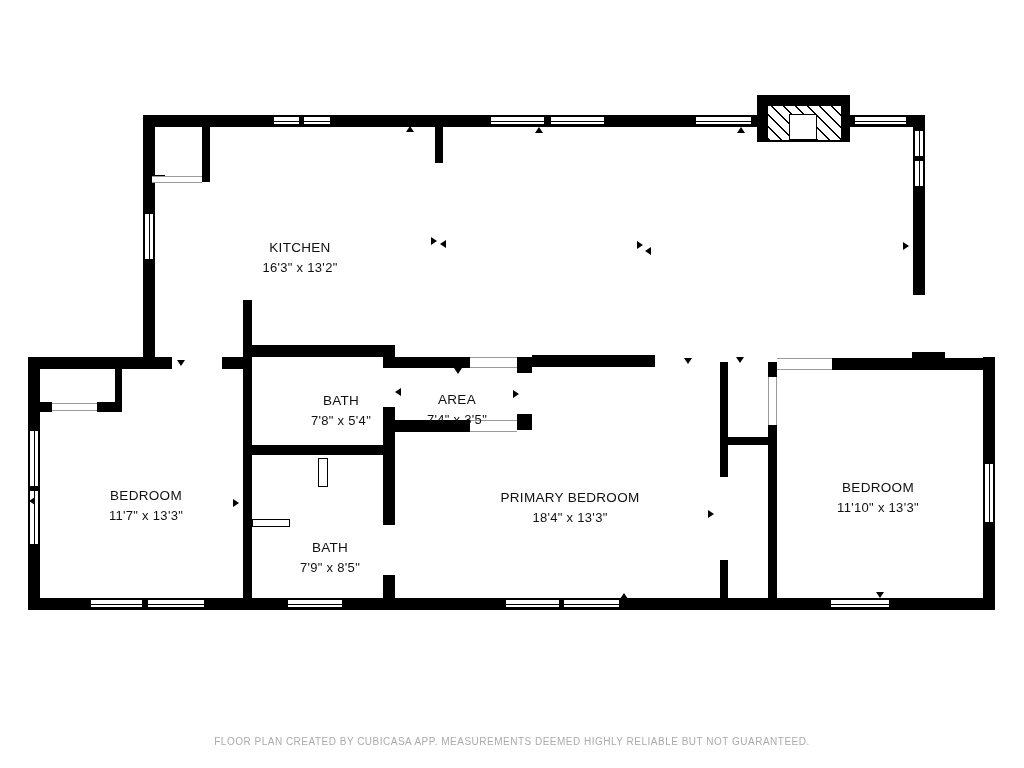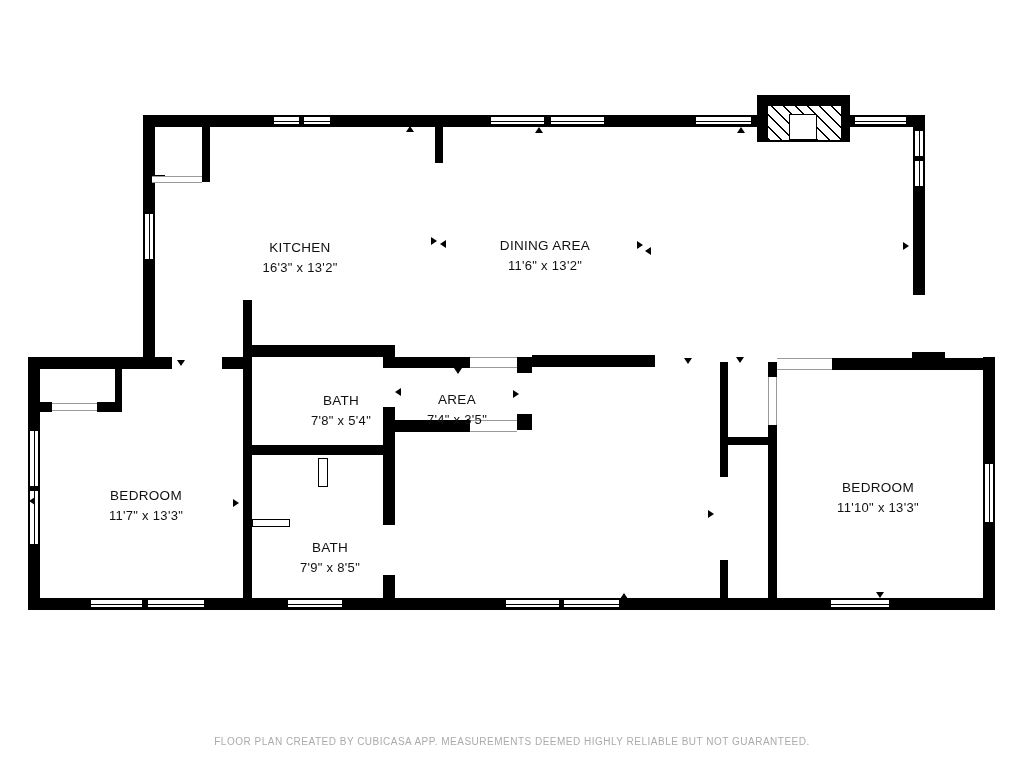--- a/index.html
+++ b/index.html
@@ -125,39 +125,39 @@
   <div class="tr" style="left:903px;top:242px;"></div>
   <div class="tu" style="left:406px;top:126px;"></div>
   <div class="tu" style="left:535px;top:127px;"></div>
   <div class="tu" style="left:737px;top:127px;"></div>
   <div class="td" style="left:876px;top:592px;"></div>
 
   <div class="room" style="left:300px;top:258px;">
     <div>KITCHEN</div>
     <div class="dims">16'3" x 13'2"</div>
   </div>
-  <div class="room" style="left:545px;top:256px;">
-    <div>DINING AREA</div>
-    <div class="dims">11'6" x 13'2"</div>
-  </div>
   <div class="room" style="left:341px;top:411px;">
     <div>BATH</div>
     <div class="dims">7'8" x 5'4"</div>
   </div>
   <div class="room" style="left:457px;top:410px;">
     <div>AREA</div>
     <div class="dims">7'4" x 3'5"</div>
   </div>
   <div class="room" style="left:146px;top:506px;">
     <div>BEDROOM</div>
     <div class="dims">11'7" x 13'3"</div>
   </div>
   <div class="room" style="left:330px;top:558px;">
     <div>BATH</div>
     <div class="dims">7'9" x 8'5"</div>
   </div>
+  <div class="room" style="left:570px;top:508px;">
+    <div>PRIMARY BEDROOM</div>
+    <div class="dims">18'4" x 13'3"</div>
+  </div>
   <div class="room" style="left:878px;top:498px;">
     <div>BEDROOM</div>
     <div class="dims">11'10" x 13'3"</div>
   </div>
 
   <div class="footer">FLOOR PLAN CREATED BY CUBICASA APP. MEASUREMENTS DEEMED HIGHLY RELIABLE BUT NOT GUARANTEED.</div>
 </div>
 
 </body></html>

